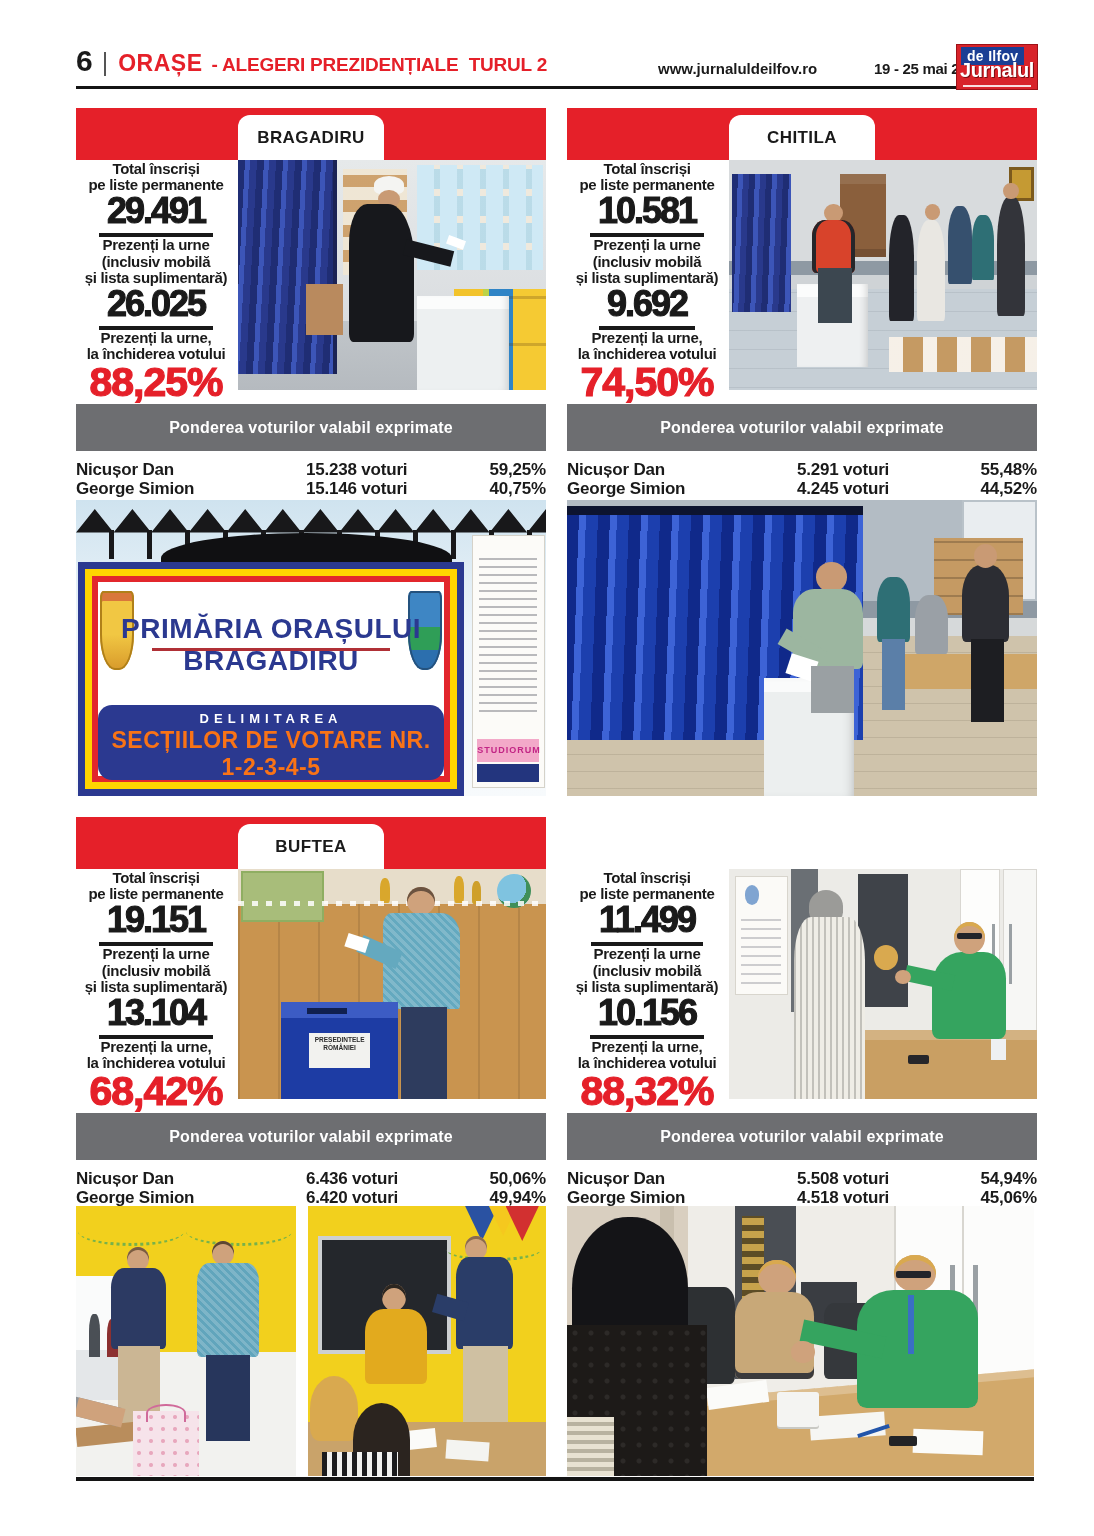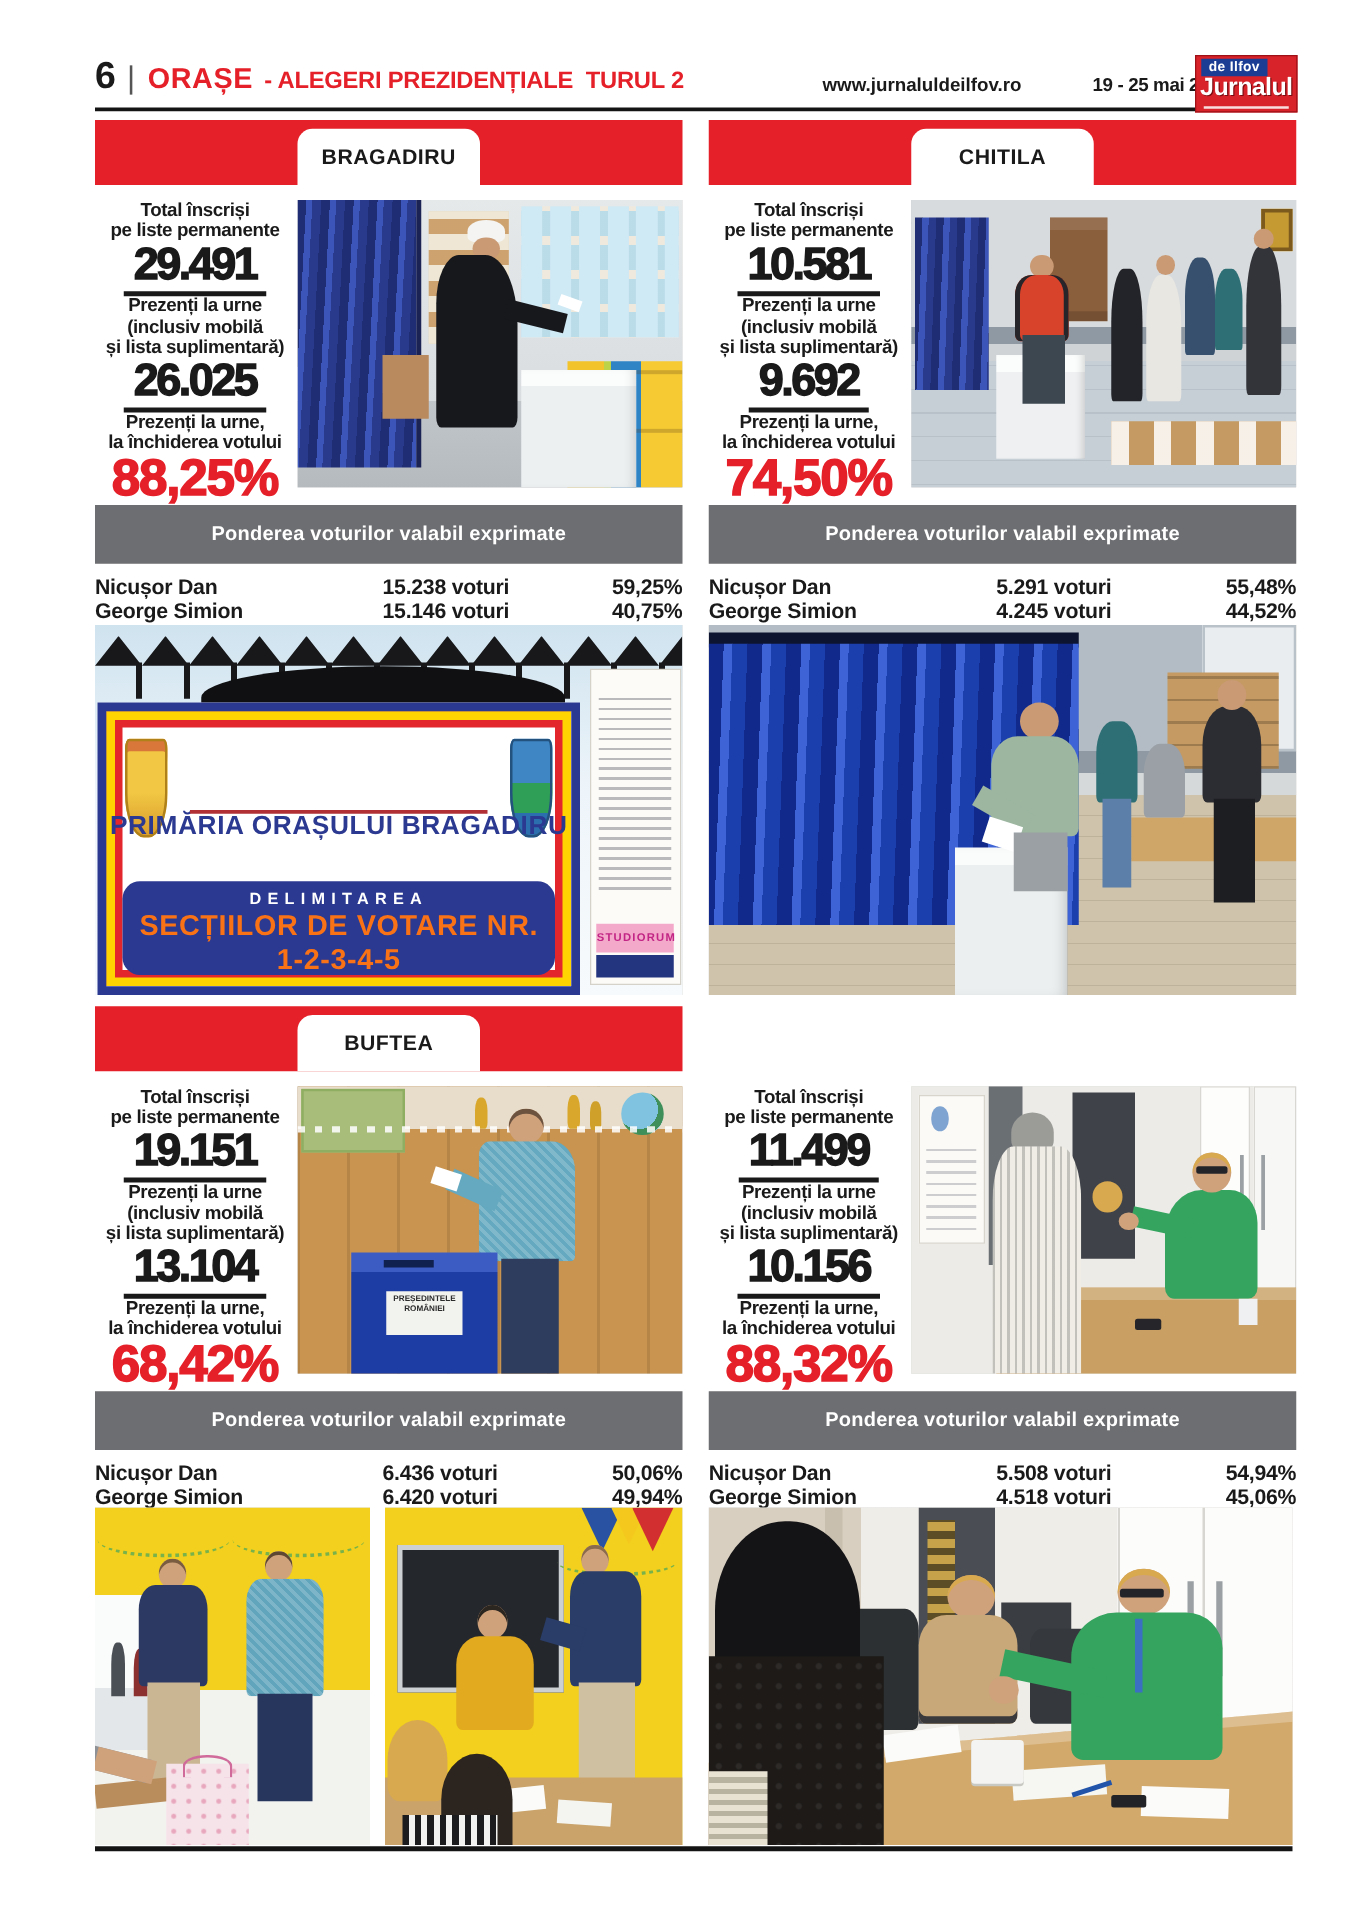--- a/index.html
+++ b/index.html
@@ -16,29 +16,29 @@
   
   .hdr-left{position:absolute;left:76px;top:44px;display:flex;align-items:baseline;}
   .pgnum{font-size:30px;font-weight:bold;letter-spacing:-1px;}
   .pipe{font-size:25px;color:#555;font-weight:normal;margin:0 10px;}
   .section{font-size:23px;font-weight:bold;color:var(--red);letter-spacing:.5px;}
   .subtitle{font-size:19px;font-weight:bold;color:var(--red);margin-left:9px;letter-spacing:-0.2px;white-space:pre;}
   .site{position:absolute;left:658px;top:60px;font-size:15px;font-weight:bold;}
   .date{position:absolute;left:874px;top:60px;font-size:15px;font-weight:bold;letter-spacing:-0.3px;}
   .hdr-rule{position:absolute;left:76px;top:86px;width:961px;height:3px;background:#141414;}
   .logo{position:absolute;left:956px;top:44px;width:82px;height:46px;background:#d8232a;box-shadow:inset 0 0 0 1px #9d1117;}
-  .logo-top{position:absolute;left:5px;top:3px;background:#1b3e94;color:#fff;font-size:11px;font-weight:bold;padding:1px 6px;letter-spacing:.3px;text-align:center;}
+  .logo-top{position:absolute;left:5px;top:3px;background:#1b3e94;color:#fff;font-size:14px;font-weight:bold;padding:1px 6px;letter-spacing:.3px;text-align:center;}
   .logo-main{position:absolute;left:0;right:0;bottom:8px;text-align:center;color:#fff;font-size:20px;font-weight:bold;letter-spacing:-0.5px;text-shadow:1px 1px 0 #7a0d12;}
   .logo-line{position:absolute;left:7px;right:7px;bottom:3px;height:2px;background:rgba(255,255,255,.85);}
 
   
   .panel{position:absolute;width:470px;height:402px;}
   .p1{left:76px;top:96px;}  .p2{left:567px;top:96px;}
   .p3{left:76px;top:805px;} .p4{left:567px;top:805px;}
-  .banner{position:absolute;left:0;top:0;width:470px;height:52px;background:var(--red);}
+  .banner{position:absolute;left:0;top:12px;width:470px;height:52px;background:var(--red);}
   .tab{position:absolute;left:50%;transform:translateX(-50%);top:7px;bottom:0;min-width:112px;padding:0 17px;background:#fff;border-radius:12px 12px 0 0;display:flex;align-items:center;justify-content:center;font-size:17px;font-weight:bold;letter-spacing:.4px;}
   .pbody{position:absolute;left:0;top:64px;width:470px;height:232px;}
   .stats{position:absolute;left:0;top:0;width:160px;height:230px;display:flex;flex-direction:column;justify-content:space-between;align-items:center;text-align:center;box-sizing:border-box;padding:1px 0;}
   .lbl{font-size:15px;font-weight:bold;line-height:1.08;letter-spacing:-0.3px;}
   .big{font-size:36px;font-weight:bold;letter-spacing:-2px;line-height:1;border-bottom:4px solid #191919;padding:0 8px 4px;-webkit-text-stroke:1.1px #191919;}
   .turnout{font-size:41px;font-weight:bold;letter-spacing:-1px;line-height:1;color:var(--red);-webkit-text-stroke:1.2px var(--red);}
   .ph{position:absolute;overflow:hidden;background:#d8d8d8;}
   .photo{left:162px;top:0;width:308px;height:230px;}
   .sharebar{position:absolute;left:0;top:308px;width:470px;height:47px;background:var(--bar);color:#fff;font-size:16px;font-weight:bold;text-align:center;line-height:47px;letter-spacing:.2px;}
   .results{position:absolute;left:0;top:364px;width:470px;}
@@ -49,21 +49,21 @@
   
   .mid-l{left:76px;top:500px;width:470px;height:296px;}
   .mid-r{left:567px;top:500px;width:470px;height:296px;}
   .bot-a{left:76px;top:1206px;width:220px;height:270px;}
   .bot-b{left:308px;top:1206px;width:238px;height:270px;}
   .bot-c{left:567px;top:1206px;width:467px;height:270px;}
   .bottom-rule{position:absolute;left:76px;top:1477px;width:958px;height:4px;background:#141414;}
 
   
   .sign-t1{position:absolute;left:0;right:0;top:7%;text-align:center;color:var(--blue);font-size:23px;font-weight:bold;letter-spacing:1px;}
-  .sign-t2{position:absolute;left:0;right:0;top:20%;text-align:center;color:var(--blue);font-size:21px;font-weight:bold;letter-spacing:.5px;margin-top:36px;}
+  .sign-t2{position:absolute;left:0;right:0;top:20%;text-align:center;color:var(--blue);font-size:28px;font-weight:bold;letter-spacing:.5px;}
   .strip-t1{display:block;text-align:center;color:#fff;font-size:13px;font-weight:bold;letter-spacing:5px;margin-top:6px;}
   .strip-t2{display:block;text-align:center;color:#f97316;font-size:23px;font-weight:bold;letter-spacing:.5px;margin-top:1px;}
   .stud{position:absolute;left:6%;bottom:10%;width:88%;height:9%;background:#f3a9c9;color:#c22585;font-size:9px;font-weight:bold;text-align:center;line-height:2.6;letter-spacing:1px;}
   .boxlabel{position:absolute;left:24%;top:32%;width:52%;height:36%;background:#f2f2ef;color:#2b2b2b;font-size:6.5px;font-weight:bold;text-align:center;line-height:1.2;padding-top:3px;box-sizing:border-box;}
 </style>
 </head>
 <body>
 
 <div class="page">
 

